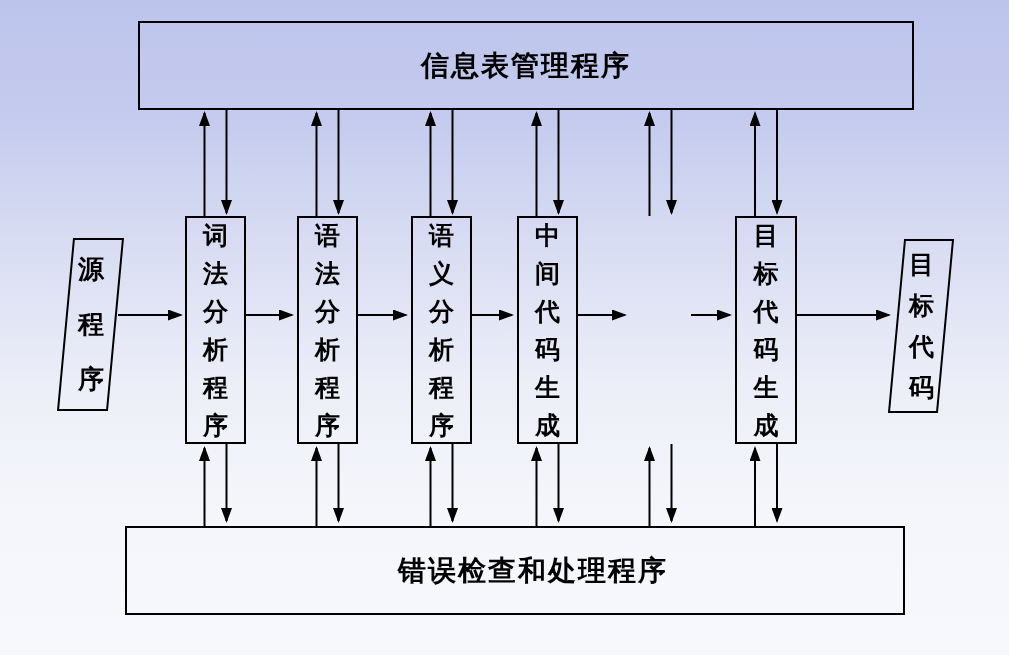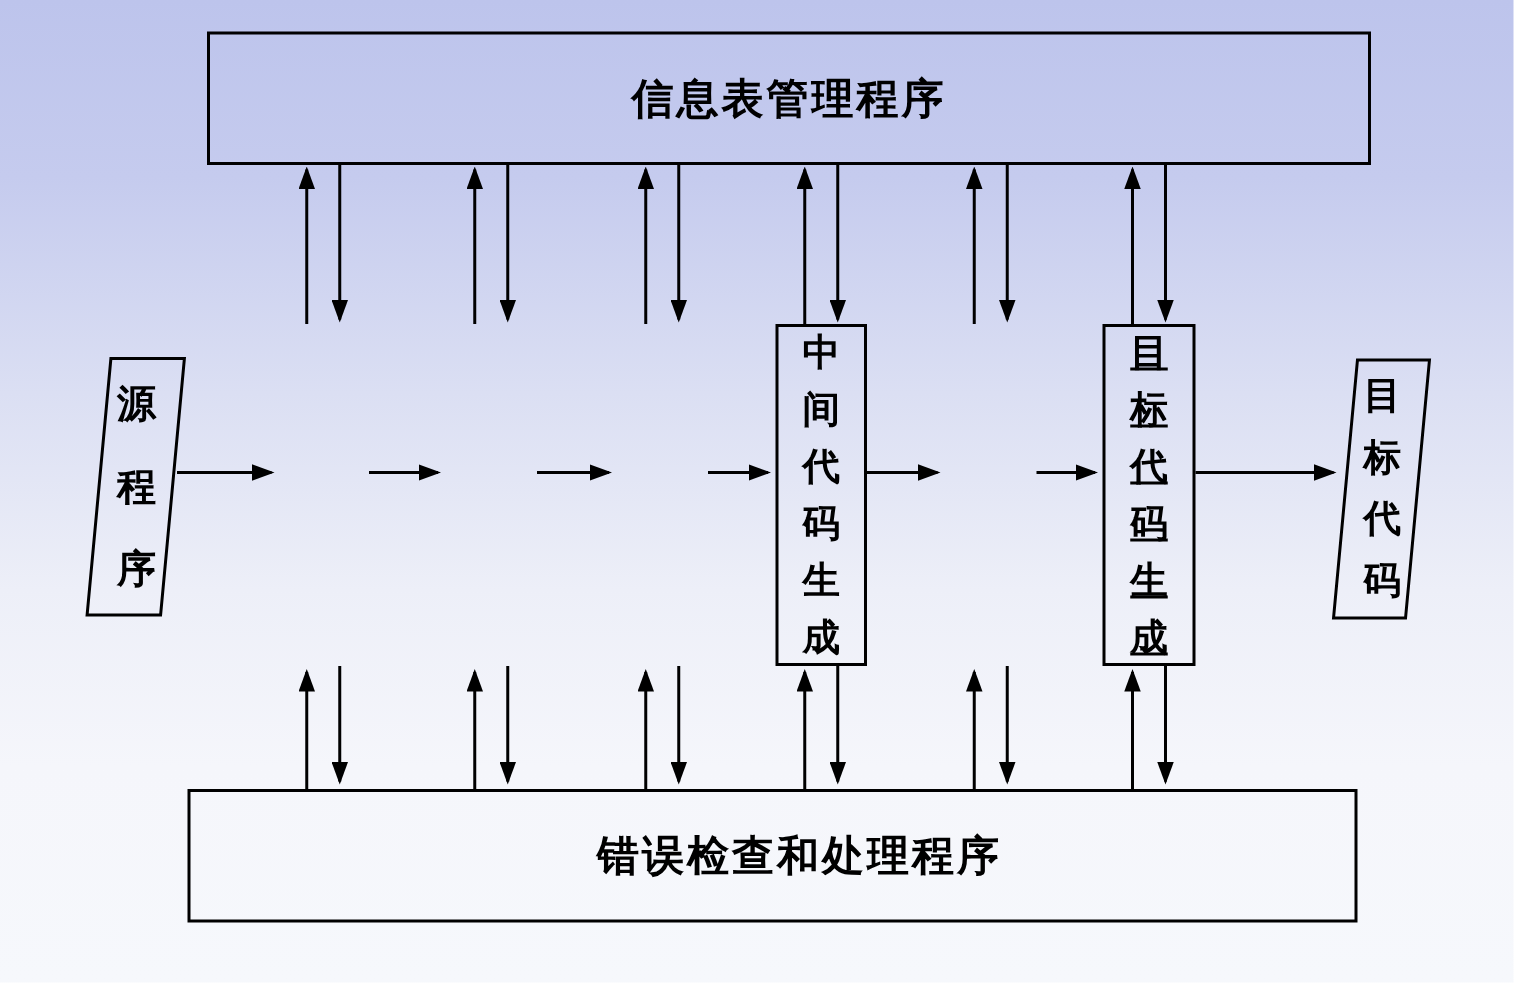--- a/index.html
+++ b/index.html
@@ -128,29 +128,38 @@
   </div>
 
   <div class="box wide-box" style="left:125px; top:526px; width:780px; height:89px;padding-left:36px;">
     <span>错误检查和处理程序</span>
   </div>
 
   <div class="pgram pgram-src">
     <span class="vtext">源程序</span>
   </div>
 
+  <div class="box stage" style="left:185px;">
+    <span class="vtext">词法分析程序</span>
+  </div>
 
+  <div class="box stage" style="left:297px;">
+    <span class="vtext">语法分析程序</span>
+  </div>
 
+  <div class="box stage" style="left:411px;">
+    <span class="vtext">语义分析程序</span>
+  </div>
 
   <div class="box stage" style="left:517px;">
     <span class="vtext">中间代码生成</span>
   </div>
 
 
-  <div class="box stage" style="left:735px; width:62px;text-decoration:underline;">
+  <div class="box stage" style="left:735px; width:62px;">
     <span class="vtext">目标代码生成</span>
   </div>
 
   <div class="pgram pgram-tgt">
     <span class="vtext">目标代码</span>
   </div>
 
 </div>
 
 </body></html>

